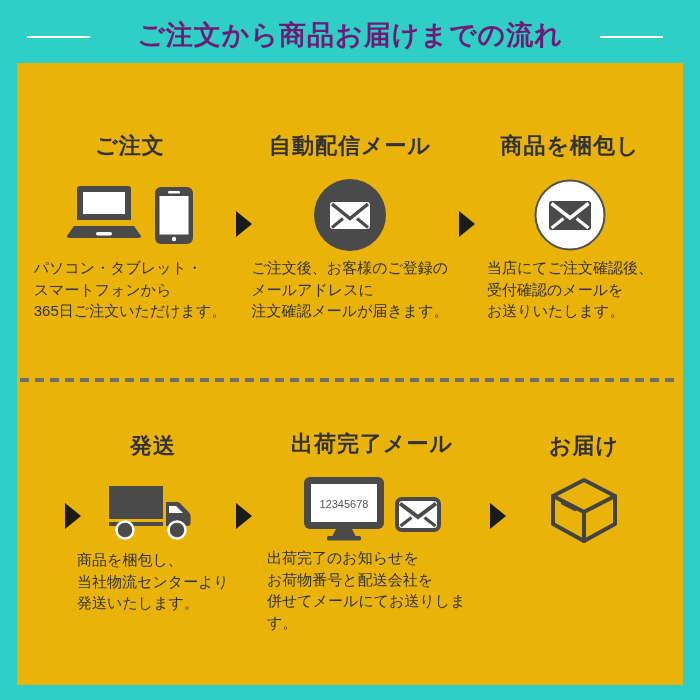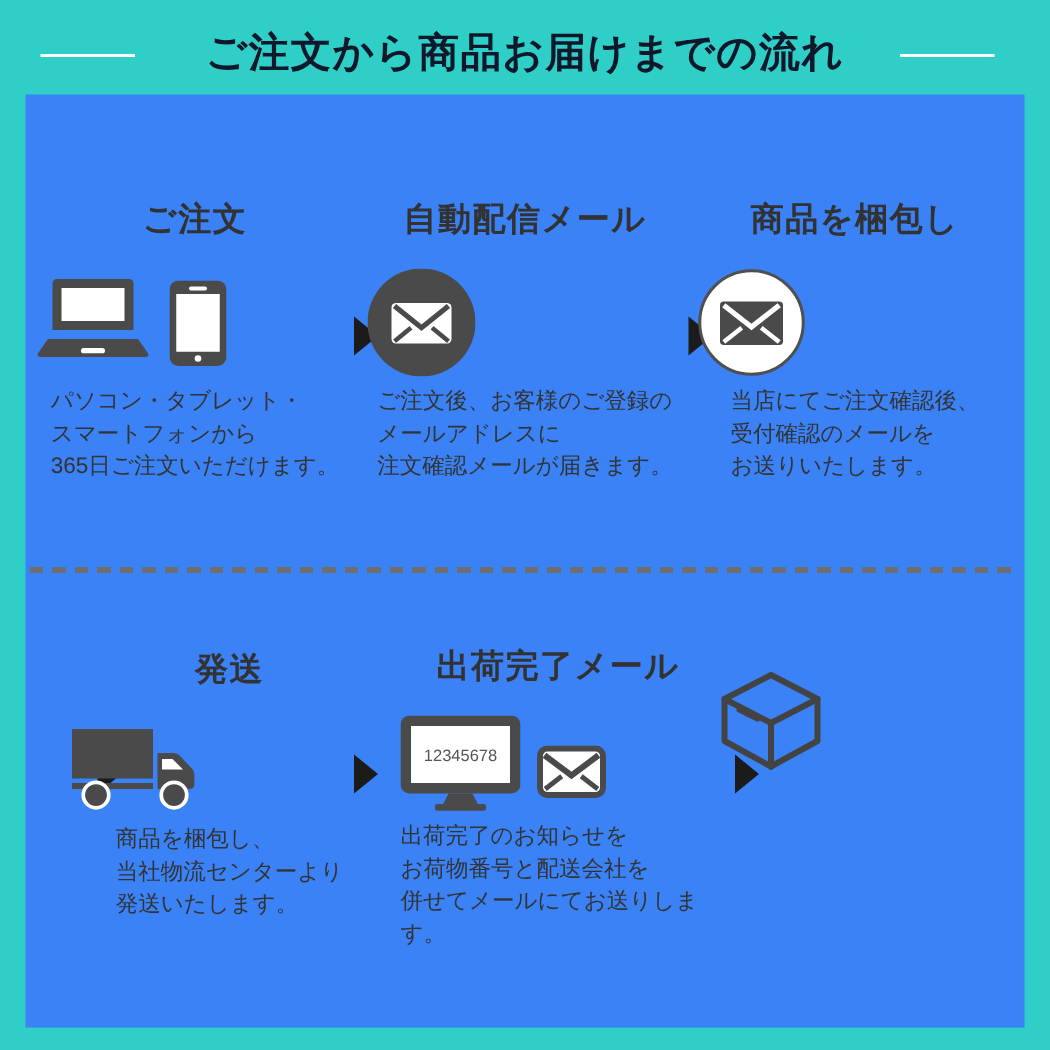--- a/index.html
+++ b/index.html
@@ -7,38 +7,38 @@
     width:700px;height:700px;position:relative;overflow:hidden;
     background:#2fcec6;
     font-family:"Liberation Sans","DejaVu Sans",sans-serif;
     -webkit-font-smoothing:antialiased;
   }
   
   .header{position:absolute;left:0;top:0;width:700px;height:63px;}
   .header-title{
     position:absolute;left:0;top:0;width:100%;height:65px;
     display:flex;align-items:center;justify-content:center;
-    color:#0f172a;font-size:27px;font-weight:600;letter-spacing:1px;
+    color:#701a75;font-size:27px;font-weight:600;letter-spacing:1px;
     padding-top:4px;box-sizing:border-box;
   }
   .header-line{position:absolute;top:36px;width:63px;height:2px;background:#ffffff;}
   .header-line.left{left:27px;}
   .header-line.right{right:37px;}
   
   .panel{
     position:absolute;left:17px;top:63px;width:666px;height:622px;
-    background:#3b82f6;
+    background:#eab308;
   }
   
   .step{position:absolute;width:210px;text-align:center;}
   .step-title{
     margin:0;font-size:22px;font-weight:600;color:#323232;letter-spacing:1px;
   }
   .icon-zone{
-    display:flex;align-items:center;gap:14px;
+    display:flex;align-items:center;justify-content:center;gap:14px;
     margin-top:14px;
   }
   .icon-zone.top{height:80px;}
   .icon-zone.bottom{height:72px;}
   .desc{
     margin:2px auto 0 auto;width:fit-content;max-width:205px;
     text-align:left;font-size:15px;line-height:21.5px;color:#333333;
     white-space:pre-line;
   }
   
@@ -178,20 +178,21 @@
       </span>
     </div>
     <p class="desc" style="max-width:230px;">出荷完了のお知らせを
 お荷物番号と配送会社を
 併せてメールにてお送りします。</p>
   </div>
 
   <div class="arrow" style="left:473px;top:440px;"></div>
 
   <div class="step" style="left:462px;top:368px;">
+    <h3 class="step-title">お届け</h3>
     <div class="icon-zone bottom">
       <span>
         <svg width="70" height="68" viewBox="0 0 70 68">
           <g fill="none" stroke="#434343" stroke-width="4" stroke-linejoin="round" stroke-linecap="round">
             <path d="M35,3 L66,19 L35,35 L4,19 Z"></path>
             <path d="M4,19 L4,47 L35,64 L35,35"></path>
             <path d="M66,19 L66,47 L35,64"></path>
             <path d="M14,26 L26,32"></path>
           </g>
         </svg>

